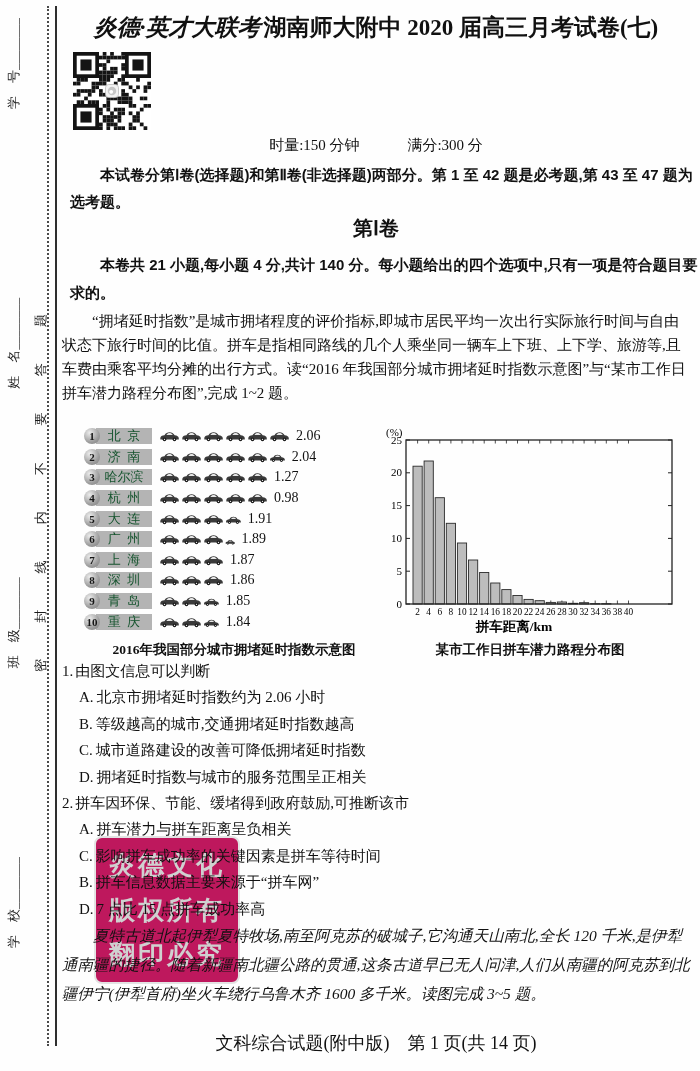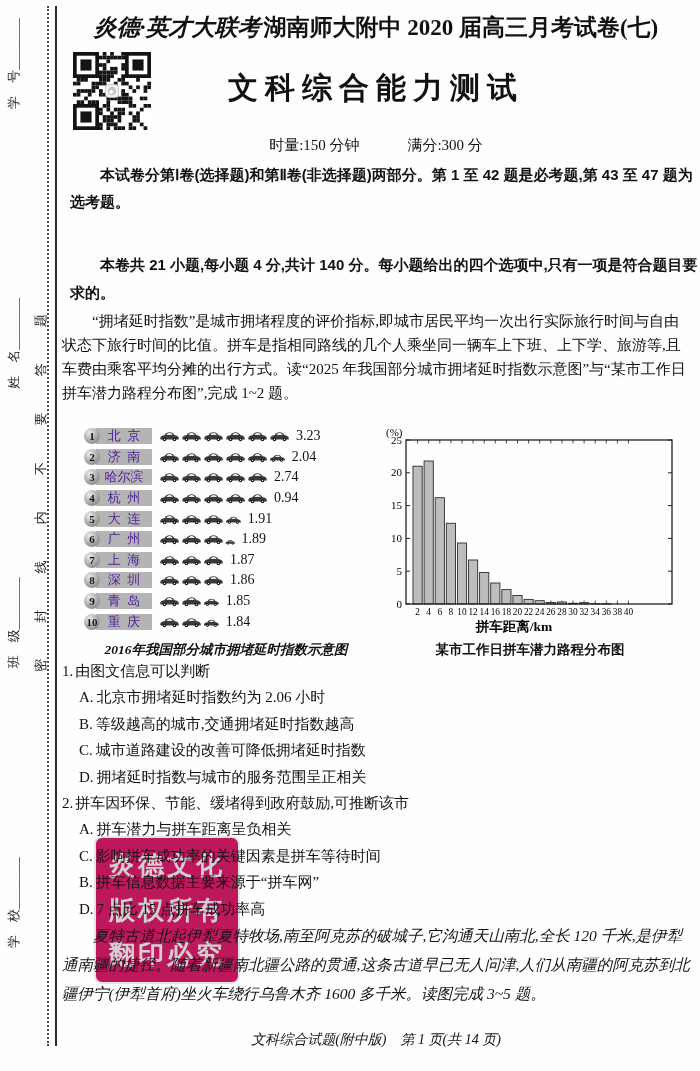--- a/index.html
+++ b/index.html
@@ -29,34 +29,34 @@
   .p1{top:309px;line-height:24px;}
   .p2{top:921px;line-height:29px;font-style:italic;font-size:15.5px;}
 
   .figures{position:absolute;top:422px;left:0;width:100%;height:238px;}
   .picto{position:absolute;left:22px;top:4px;width:292px;}
   .prow{display:flex;align-items:center;height:20.6px;}
   .ball{width:16px;height:16px;border-radius:50%;flex:0 0 16px;position:relative;z-index:1;
         background:radial-gradient(circle at 35% 30%,#ececec,#9c9c9c 62%,#7d7d7d);
         font-size:11px;font-weight:bold;display:flex;align-items:center;justify-content:center;color:#161616;}
   .cityname{width:44px;height:16px;background:#b4b4b4;margin-left:-4px;padding:0 6px;
-            font-size:13px;line-height:16px;text-align:center;white-space:nowrap;color:#4c1d95;}
+            font-size:13px;line-height:16px;text-align:center;white-space:nowrap;color:#14532d;}
   .cars{display:flex;align-items:flex-end;gap:1px;margin-left:7px;}
   .pval{margin-left:6px;font-size:14px;}
   .barchart{position:absolute;left:318px;top:4px;}
   .cap{position:absolute;top:219px;font-size:13.5px;text-align:center;font-weight:bold;}
-  .cap-left{left:12px;width:304px;font-style:italic;}
+  .cap-left{left:20px;width:304px;}
   .cap-right{left:318px;width:300px;}
 
   .questions{position:absolute;top:658px;left:0;width:100%;font-size:15px;line-height:26.4px;}
   .q-opt{padding-left:17px;}
   .qnum{margin-right:2px;}
   .optl{margin-right:3px;}
 
-  .footer{position:absolute;top:1031px;width:100%;text-align:center;font-size:14px;font-style:italic;}
+  .footer{position:absolute;top:1031px;width:100%;text-align:center;font-size:18px;}
 
   .dotted-line{position:absolute;left:47px;top:6px;height:1040px;border-left:2px dotted #4a4a4a;z-index:2;}
   .solid-line{position:absolute;left:55px;top:6px;height:1040px;border-left:2px solid #2e2e2e;z-index:2;}
   .vtext{position:absolute;transform-origin:0 0;transform:rotate(-90deg);white-space:nowrap;
          font-size:13px;color:#1a1a1a;display:flex;justify-content:space-between;z-index:2;}
   .vtext.outer{left:5px;top:948px;width:930px;}
   .vtext.inner{left:32px;top:672px;width:358px;}
 
   .watermark{position:absolute;left:94px;top:836px;width:142px;height:144px;z-index:0;
              border:2px solid #e3e3e3;border-radius:8px;background:#be185d;
@@ -247,34 +247,34 @@
           <rect x="56" y="0" width="28" height="28" fill="#141414"></rect>
           <rect x="60" y="4" width="20" height="20" fill="#fff"></rect>
           <rect x="64" y="8" width="12" height="12" fill="#141414"></rect>
           <rect x="0" y="56" width="28" height="28" fill="#141414"></rect>
           <rect x="4" y="60" width="20" height="20" fill="#fff"></rect>
           <rect x="8" y="64" width="12" height="12" fill="#141414"></rect>
           <rect x="35" y="35" width="14" height="14" rx="3.5" fill="#f2f2f2" stroke="#b8b8b8" stroke-width="0.8"></rect>
           <circle cx="42" cy="42" r="4.6" fill="#c7c7c7"></circle>
           <circle cx="41.1" cy="42.9" r="2.1" fill="#fff"></circle>
         </svg>
-      <div class="title">文科综合能力测试</div>
     </div>
 
     <div class="meta">
       <span>时量:150 分钟</span>
       <span>满分:300 分</span>
     </div>
 
     <p class="bold-para intro">本试卷分第Ⅰ卷(选择题)和第Ⅱ卷(非选择题)两部分。第 1 至 42 题是必考题,第 43 至 47 题为选考题。</p>
 
+    <div class="section-title">第Ⅰ卷</div>
 
     <p class="bold-para note">本卷共 21 小题,每小题 4 分,共计 140 分。每小题给出的四个选项中,只有一项是符合题目要求的。</p>
 
-    <p class="passage p1">“拥堵延时指数”是城市拥堵程度的评价指标,即城市居民平均一次出行实际旅行时间与自由状态下旅行时间的比值。拼车是指相同路线的几个人乘坐同一辆车上下班、上下学、旅游等,且车费由乘客平均分摊的出行方式。读“2025 年我国部分城市拥堵延时指数示意图”与“某市工作日拼车潜力路程分布图”,完成 1~2 题。</p>
+    <p class="passage p1">“拥堵延时指数”是城市拥堵程度的评价指标,即城市居民平均一次出行实际旅行时间与自由状态下旅行时间的比值。拼车是指相同路线的几个人乘坐同一辆车上下班、上下学、旅游等,且车费由乘客平均分摊的出行方式。读“2016 年我国部分城市拥堵延时指数示意图”与“某市工作日拼车潜力路程分布图”,完成 1~2 题。</p>
 
     <div class="figures">
       <div class="picto" id="picto">
           <div class="prow">
             <span class="ball">1</span>
             <span class="cityname">北 京</span>
             <span class="cars">
               <svg width="21.0" height="12.0" viewBox="0 0 24 13">
                 <path d="M1.5 10.5 L1.5 8.8 C1.5 6.8 3.6 5.8 6.2 5.6 C7.8 3.2 9.6 2.2 12 2.2 C14.6 2.2 16.4 3.3 17.9 5.6 C20.6 5.9 22.6 7 22.6 9 L22.6 10.5 Z" fill="#3a3a3a"></path>
                 <path d="M8.4 5.4 C9.4 3.8 10.7 3.1 12 3.1 C13.5 3.1 14.7 3.7 15.7 5.4 Z" fill="#e6e6e6"></path>
@@ -317,21 +317,21 @@
               </svg>
               <svg width="21.0" height="12.0" viewBox="0 0 24 13">
                 <path d="M1.5 10.5 L1.5 8.8 C1.5 6.8 3.6 5.8 6.2 5.6 C7.8 3.2 9.6 2.2 12 2.2 C14.6 2.2 16.4 3.3 17.9 5.6 C20.6 5.9 22.6 7 22.6 9 L22.6 10.5 Z" fill="#3a3a3a"></path>
                 <path d="M8.4 5.4 C9.4 3.8 10.7 3.1 12 3.1 C13.5 3.1 14.7 3.7 15.7 5.4 Z" fill="#e6e6e6"></path>
                 <circle cx="6.3" cy="10.3" r="2.1" fill="#1c1c1c"></circle>
                 <circle cx="17.7" cy="10.3" r="2.1" fill="#1c1c1c"></circle>
                 <circle cx="6.3" cy="10.3" r="0.75" fill="#fff"></circle>
                 <circle cx="17.7" cy="10.3" r="0.75" fill="#fff"></circle>
               </svg>
             </span>
-            <span class="pval">3.23</span>
+            <span class="pval">2.06</span>
           </div>
           <div class="prow">
             <span class="ball">2</span>
             <span class="cityname">济 南</span>
             <span class="cars">
               <svg width="21.0" height="12.0" viewBox="0 0 24 13">
                 <path d="M1.5 10.5 L1.5 8.8 C1.5 6.8 3.6 5.8 6.2 5.6 C7.8 3.2 9.6 2.2 12 2.2 C14.6 2.2 16.4 3.3 17.9 5.6 C20.6 5.9 22.6 7 22.6 9 L22.6 10.5 Z" fill="#3a3a3a"></path>
                 <path d="M8.4 5.4 C9.4 3.8 10.7 3.1 12 3.1 C13.5 3.1 14.7 3.7 15.7 5.4 Z" fill="#e6e6e6"></path>
                 <circle cx="6.3" cy="10.3" r="2.1" fill="#1c1c1c"></circle>
                 <circle cx="17.7" cy="10.3" r="2.1" fill="#1c1c1c"></circle>
@@ -419,21 +419,21 @@
               </svg>
               <svg width="21.0" height="12.0" viewBox="0 0 24 13">
                 <path d="M1.5 10.5 L1.5 8.8 C1.5 6.8 3.6 5.8 6.2 5.6 C7.8 3.2 9.6 2.2 12 2.2 C14.6 2.2 16.4 3.3 17.9 5.6 C20.6 5.9 22.6 7 22.6 9 L22.6 10.5 Z" fill="#3a3a3a"></path>
                 <path d="M8.4 5.4 C9.4 3.8 10.7 3.1 12 3.1 C13.5 3.1 14.7 3.7 15.7 5.4 Z" fill="#e6e6e6"></path>
                 <circle cx="6.3" cy="10.3" r="2.1" fill="#1c1c1c"></circle>
                 <circle cx="17.7" cy="10.3" r="2.1" fill="#1c1c1c"></circle>
                 <circle cx="6.3" cy="10.3" r="0.75" fill="#fff"></circle>
                 <circle cx="17.7" cy="10.3" r="0.75" fill="#fff"></circle>
               </svg>
             </span>
-            <span class="pval">2.74</span>
+            <span class="pval">1.27</span>
           </div>
           <div class="prow">
             <span class="ball">4</span>
             <span class="cityname">杭 州</span>
             <span class="cars">
               <svg width="21.0" height="12.0" viewBox="0 0 24 13">
                 <path d="M1.5 10.5 L1.5 8.8 C1.5 6.8 3.6 5.8 6.2 5.6 C7.8 3.2 9.6 2.2 12 2.2 C14.6 2.2 16.4 3.3 17.9 5.6 C20.6 5.9 22.6 7 22.6 9 L22.6 10.5 Z" fill="#3a3a3a"></path>
                 <path d="M8.4 5.4 C9.4 3.8 10.7 3.1 12 3.1 C13.5 3.1 14.7 3.7 15.7 5.4 Z" fill="#e6e6e6"></path>
                 <circle cx="6.3" cy="10.3" r="2.1" fill="#1c1c1c"></circle>
                 <circle cx="17.7" cy="10.3" r="2.1" fill="#1c1c1c"></circle>
@@ -466,21 +466,21 @@
               </svg>
               <svg width="21.0" height="12.0" viewBox="0 0 24 13">
                 <path d="M1.5 10.5 L1.5 8.8 C1.5 6.8 3.6 5.8 6.2 5.6 C7.8 3.2 9.6 2.2 12 2.2 C14.6 2.2 16.4 3.3 17.9 5.6 C20.6 5.9 22.6 7 22.6 9 L22.6 10.5 Z" fill="#3a3a3a"></path>
                 <path d="M8.4 5.4 C9.4 3.8 10.7 3.1 12 3.1 C13.5 3.1 14.7 3.7 15.7 5.4 Z" fill="#e6e6e6"></path>
                 <circle cx="6.3" cy="10.3" r="2.1" fill="#1c1c1c"></circle>
                 <circle cx="17.7" cy="10.3" r="2.1" fill="#1c1c1c"></circle>
                 <circle cx="6.3" cy="10.3" r="0.75" fill="#fff"></circle>
                 <circle cx="17.7" cy="10.3" r="0.75" fill="#fff"></circle>
               </svg>
             </span>
-            <span class="pval">0.94</span>
+            <span class="pval">0.98</span>
           </div>
           <div class="prow">
             <span class="ball">5</span>
             <span class="cityname">大 连</span>
             <span class="cars">
               <svg width="21.0" height="12.0" viewBox="0 0 24 13">
                 <path d="M1.5 10.5 L1.5 8.8 C1.5 6.8 3.6 5.8 6.2 5.6 C7.8 3.2 9.6 2.2 12 2.2 C14.6 2.2 16.4 3.3 17.9 5.6 C20.6 5.9 22.6 7 22.6 9 L22.6 10.5 Z" fill="#3a3a3a"></path>
                 <path d="M8.4 5.4 C9.4 3.8 10.7 3.1 12 3.1 C13.5 3.1 14.7 3.7 15.7 5.4 Z" fill="#e6e6e6"></path>
                 <circle cx="6.3" cy="10.3" r="2.1" fill="#1c1c1c"></circle>
                 <circle cx="17.7" cy="10.3" r="2.1" fill="#1c1c1c"></circle>

